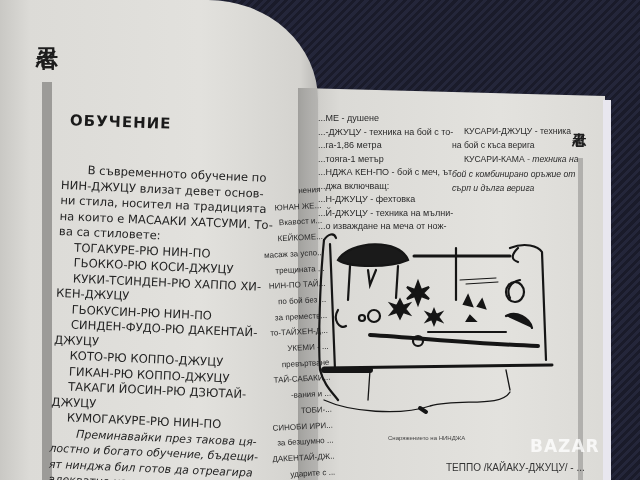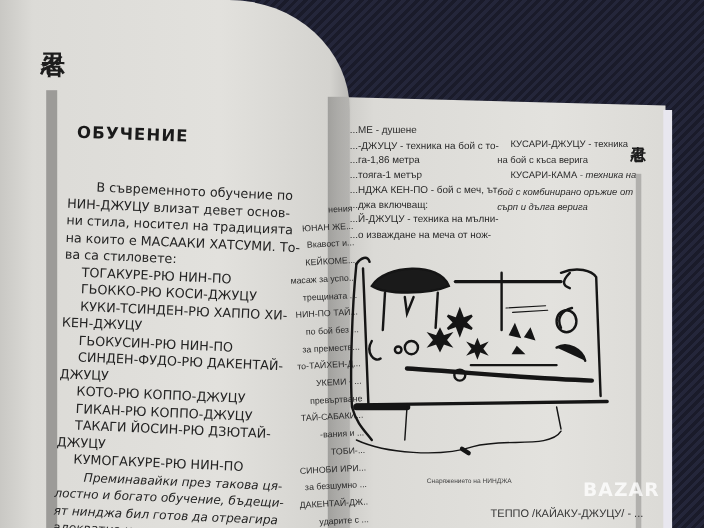--- a/index.html
+++ b/index.html
@@ -170,20 +170,21 @@
 
 </div>
 
 <div class="right-col1">
   <div>...МЕ - душене</div>
   <div>...-ДЖУЦУ - техника на бой с то-</div>
   <div>...га-1,86 метра</div>
   <div>...тояга-1 метър</div>
   <div>...НДЖА КЕН-ПО - бой с меч, ът</div>
   <div>...джа включващ:</div>
+  <div>...Н-ДЖУЦУ - фехтовка</div>
   <div>...Й-ДЖУЦУ - техника на мълни-</div>
   <div>...о изваждане на меча от нож-</div>
 </div>
 
 <div class="right-col2">
   <p>
     <span class="term">КУСАРИ-ДЖУЦУ</span><span> - техника на бой с къса верига</span>
   </p>
   <p>
     <span class="term">КУСАРИ-КАМА</span><span style="font-style: italic;"> - техника на бой с комбинирано оръжие от сърп и дълга верига</span>

